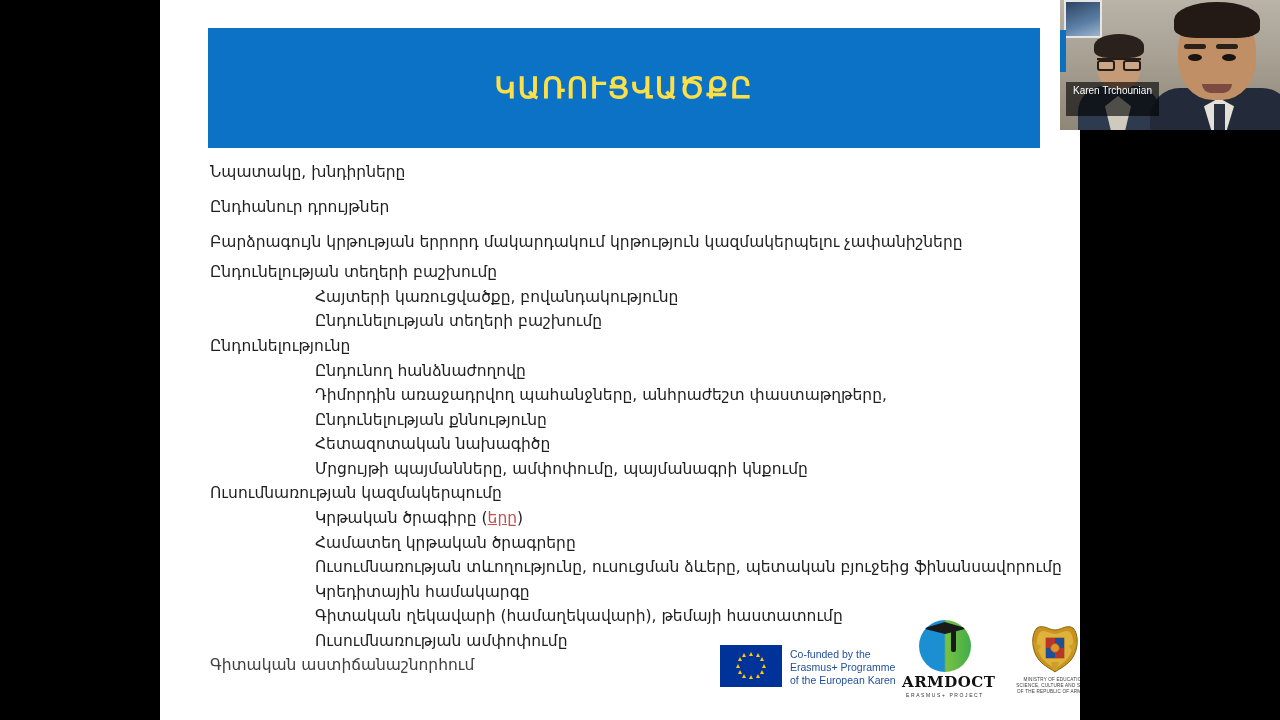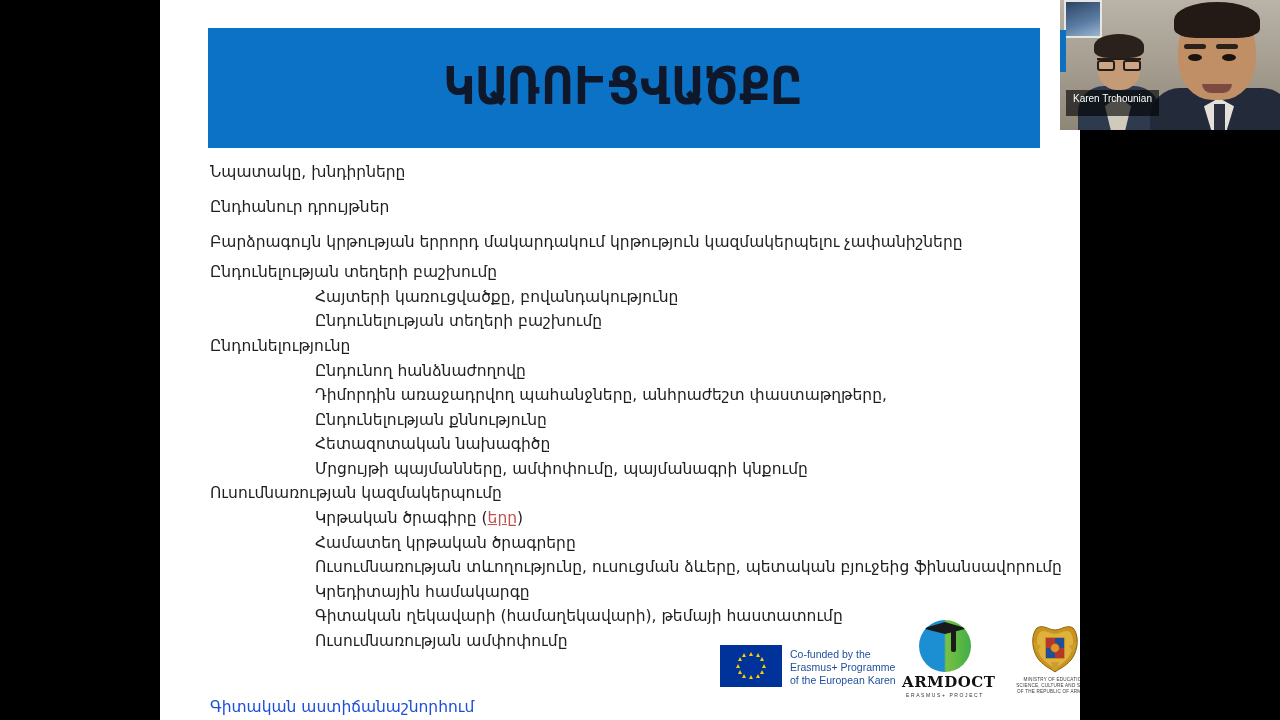--- a/index.html
+++ b/index.html
@@ -37,25 +37,25 @@
     left: 48px;     
     top: 28px;
     width: 832px;   
     height: 120px;
     background: #0c72c5;
     display: flex;
     align-items: center;
     justify-content: center;
   }
   #title-text {
-    color: #0f172a;
-    font-size: 51px;
+    color: #fde047;
+    font-size: 29px;
     font-weight: bold;
     letter-spacing: 2px;
-    font-family: Liberation Mono, monospace;
+    font-family: Liberation Sans, sans-serif;
     white-space: nowrap;
   }
 
   
   #body-block {
     position: absolute;
     left: 50px;   
     top: 155px;
     width: 850px;
     color: #1a1a1a;
@@ -80,23 +80,22 @@
     padding-left: 105px;
     height: 24.5px;
     display: flex;
     align-items: center;
   }
   .red-underline {
     color: #c0504d;
     text-decoration: underline;
   }
   .final-red {
-    color: #1d4ed8;
+    color: #404040;
     font-size: 15.5px;
-    margin-top: 42px;
   }
 
   
   #logos {
     position: absolute;
     left: 560px;   
     top: 620px;
     width: 360px;
     height: 86px;
   }
@@ -386,21 +385,21 @@
     background: #2b3140;
   }
   #name-badge {
     position: absolute;
     left: 6px;
     bottom: 14px;
     background: rgba(0,0,0,0.62);
     color: #ffffff;
     font-family: "Liberation Sans", sans-serif;
     font-size: 10px;
-    padding: 3px 7px 12px 7px;
+    padding: 3px 7px 20px 7px;
     white-space: nowrap;
     z-index: 6;
   }
 </style>
 </head>
 <body>
 
 <div id="screen">
 
   <div id="slide">

